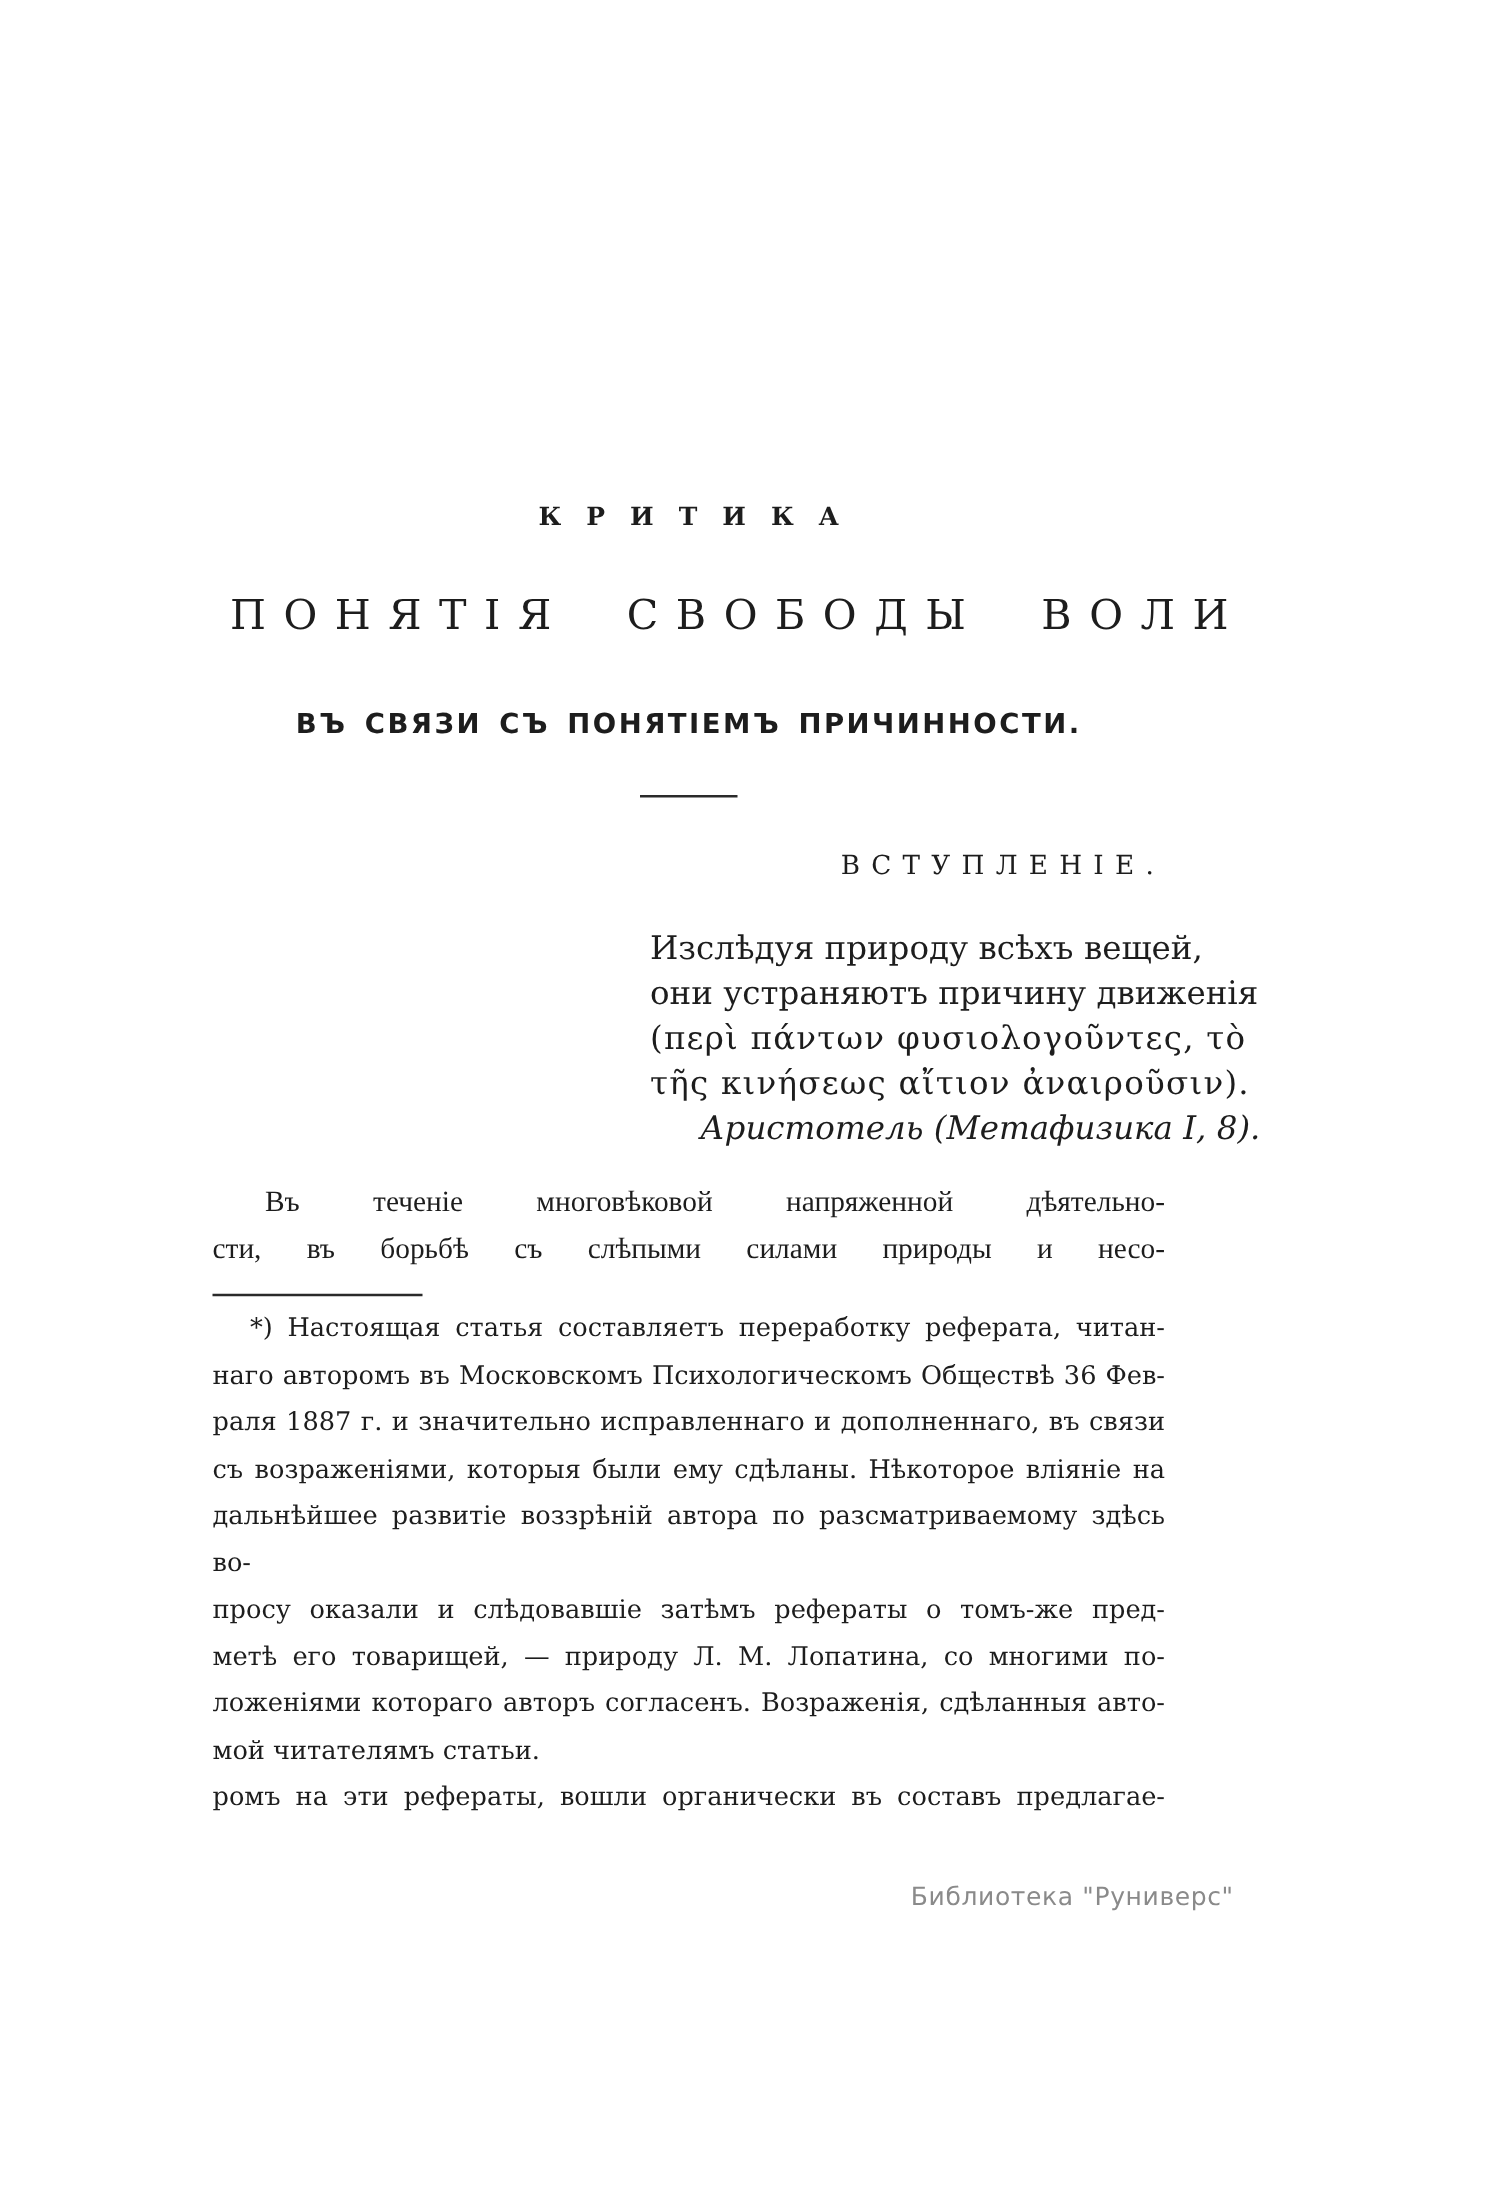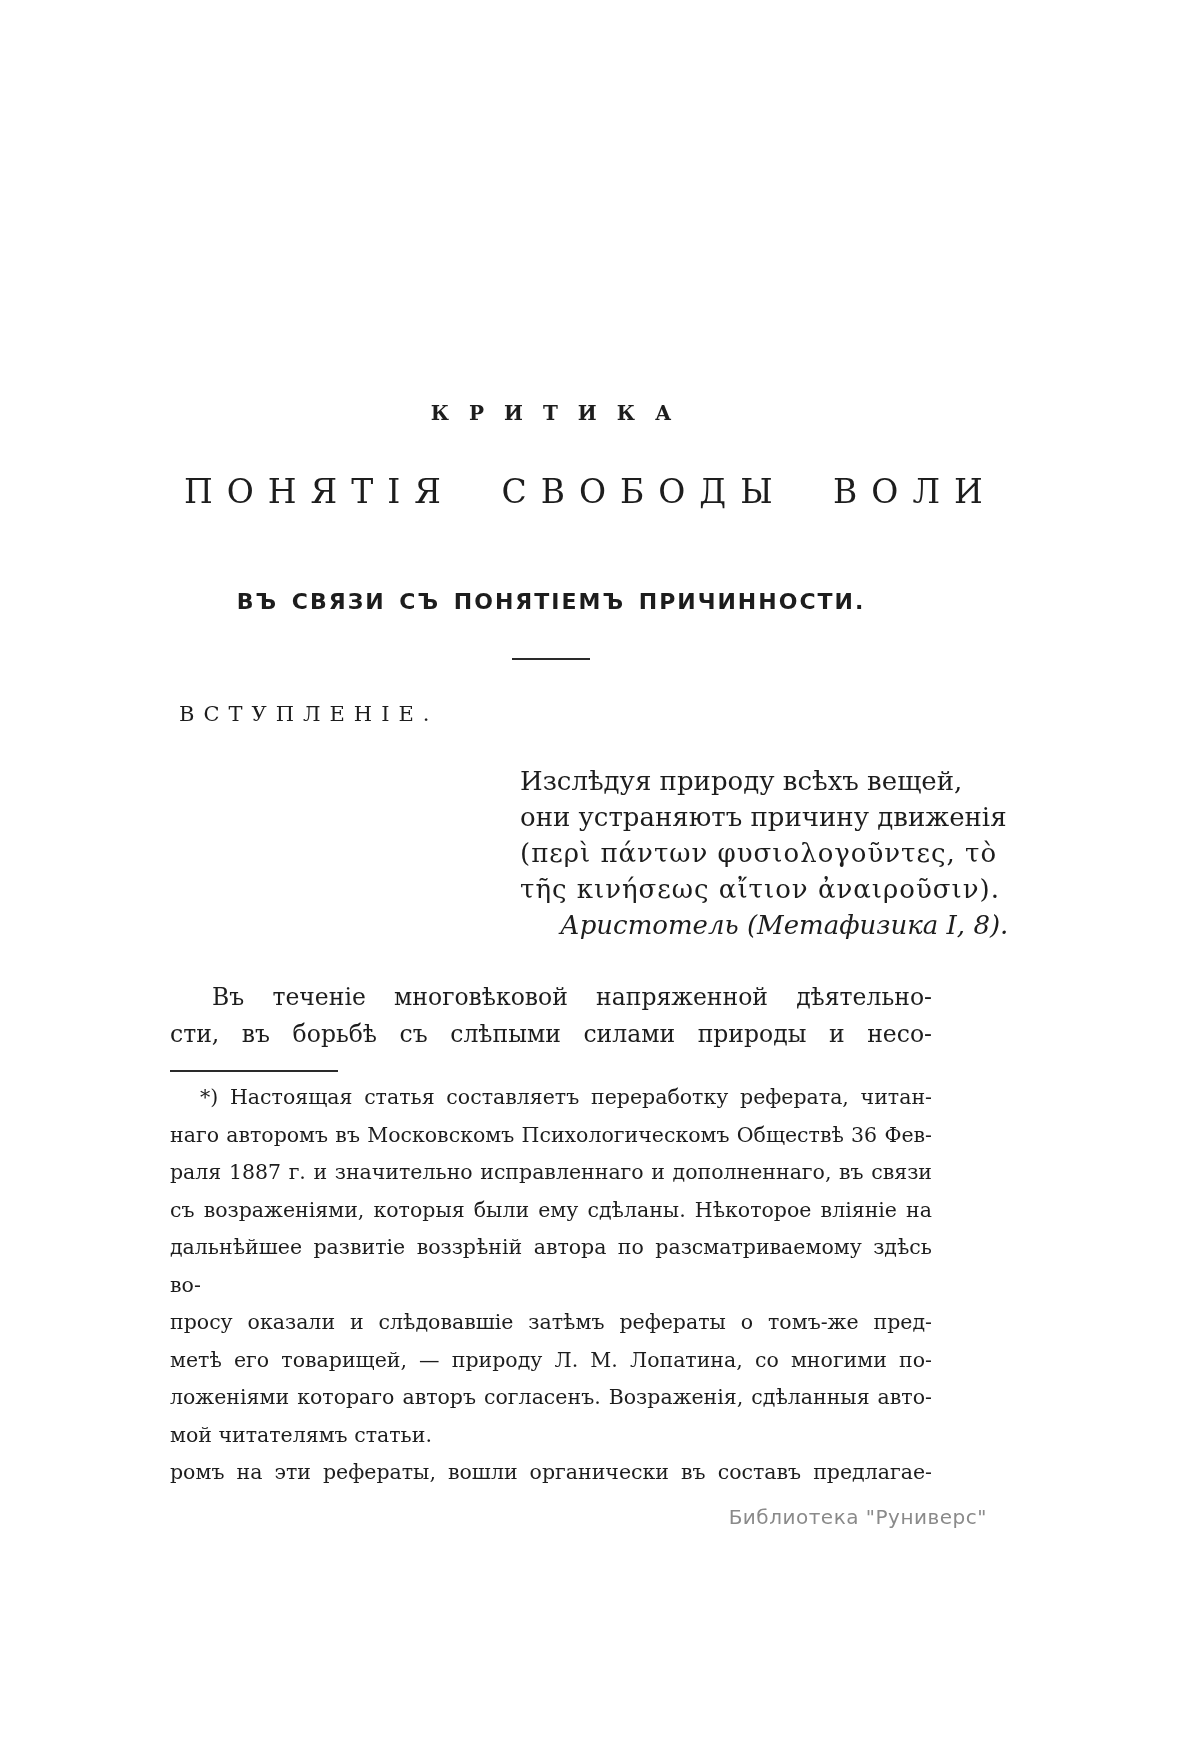--- a/index.html
+++ b/index.html
@@ -36,38 +36,38 @@
   .main-title {
     margin-top: 47px;
     text-align: center;
     font-size: 33px;
     letter-spacing: 14px;
     word-spacing: 22px;
     text-indent: 14px;
     white-space: nowrap;
   }
   .subtitle {
-    margin-top: 78px;
+    margin-top: 56px;
     text-align: center;
     font-family: "DejaVu Sans", sans-serif;
     font-size: 22px;
     font-weight: bold;
     letter-spacing: 2px;
     word-spacing: 4px;
   }
   .divider {
     margin: 44px auto 0 auto;
     width: 78px;
     height: 0;
     border: none;
     border-top: 2px solid #2a2a2a;
   }
   .section-heading {
     margin-top: 42px;
-    text-align: left;
+    text-align: right;
     font-size: 21px;
     letter-spacing: 9px;
     text-indent: 9px;
   }
   .epigraph {
     margin-top: 37px;
     margin-left: 350px;
     width: 412px;
     font-size: 26px;
     line-height: 36px;
@@ -76,23 +76,24 @@
   .epigraph .greek {
     letter-spacing: 1px;
   }
   .epigraph .attribution {
     font-style: italic;
     text-align: center;
     padding-left: 40px;
     white-space: nowrap;
   }
   .body-text {
-    margin-top: 36px;
+    margin-top: 23px;
     font-size: 23.5px;
     line-height: 37px;
+    font-family: Liberation Serif, serif;
   }
   .body-text .line,
   .footnote .line {
     text-align: justify;
     text-align-last: justify;
     -moz-text-align-last: justify;
     white-space: normal;
   }
   .body-text .line.indent { padding-left: 42px; }
   .fn-rule {

